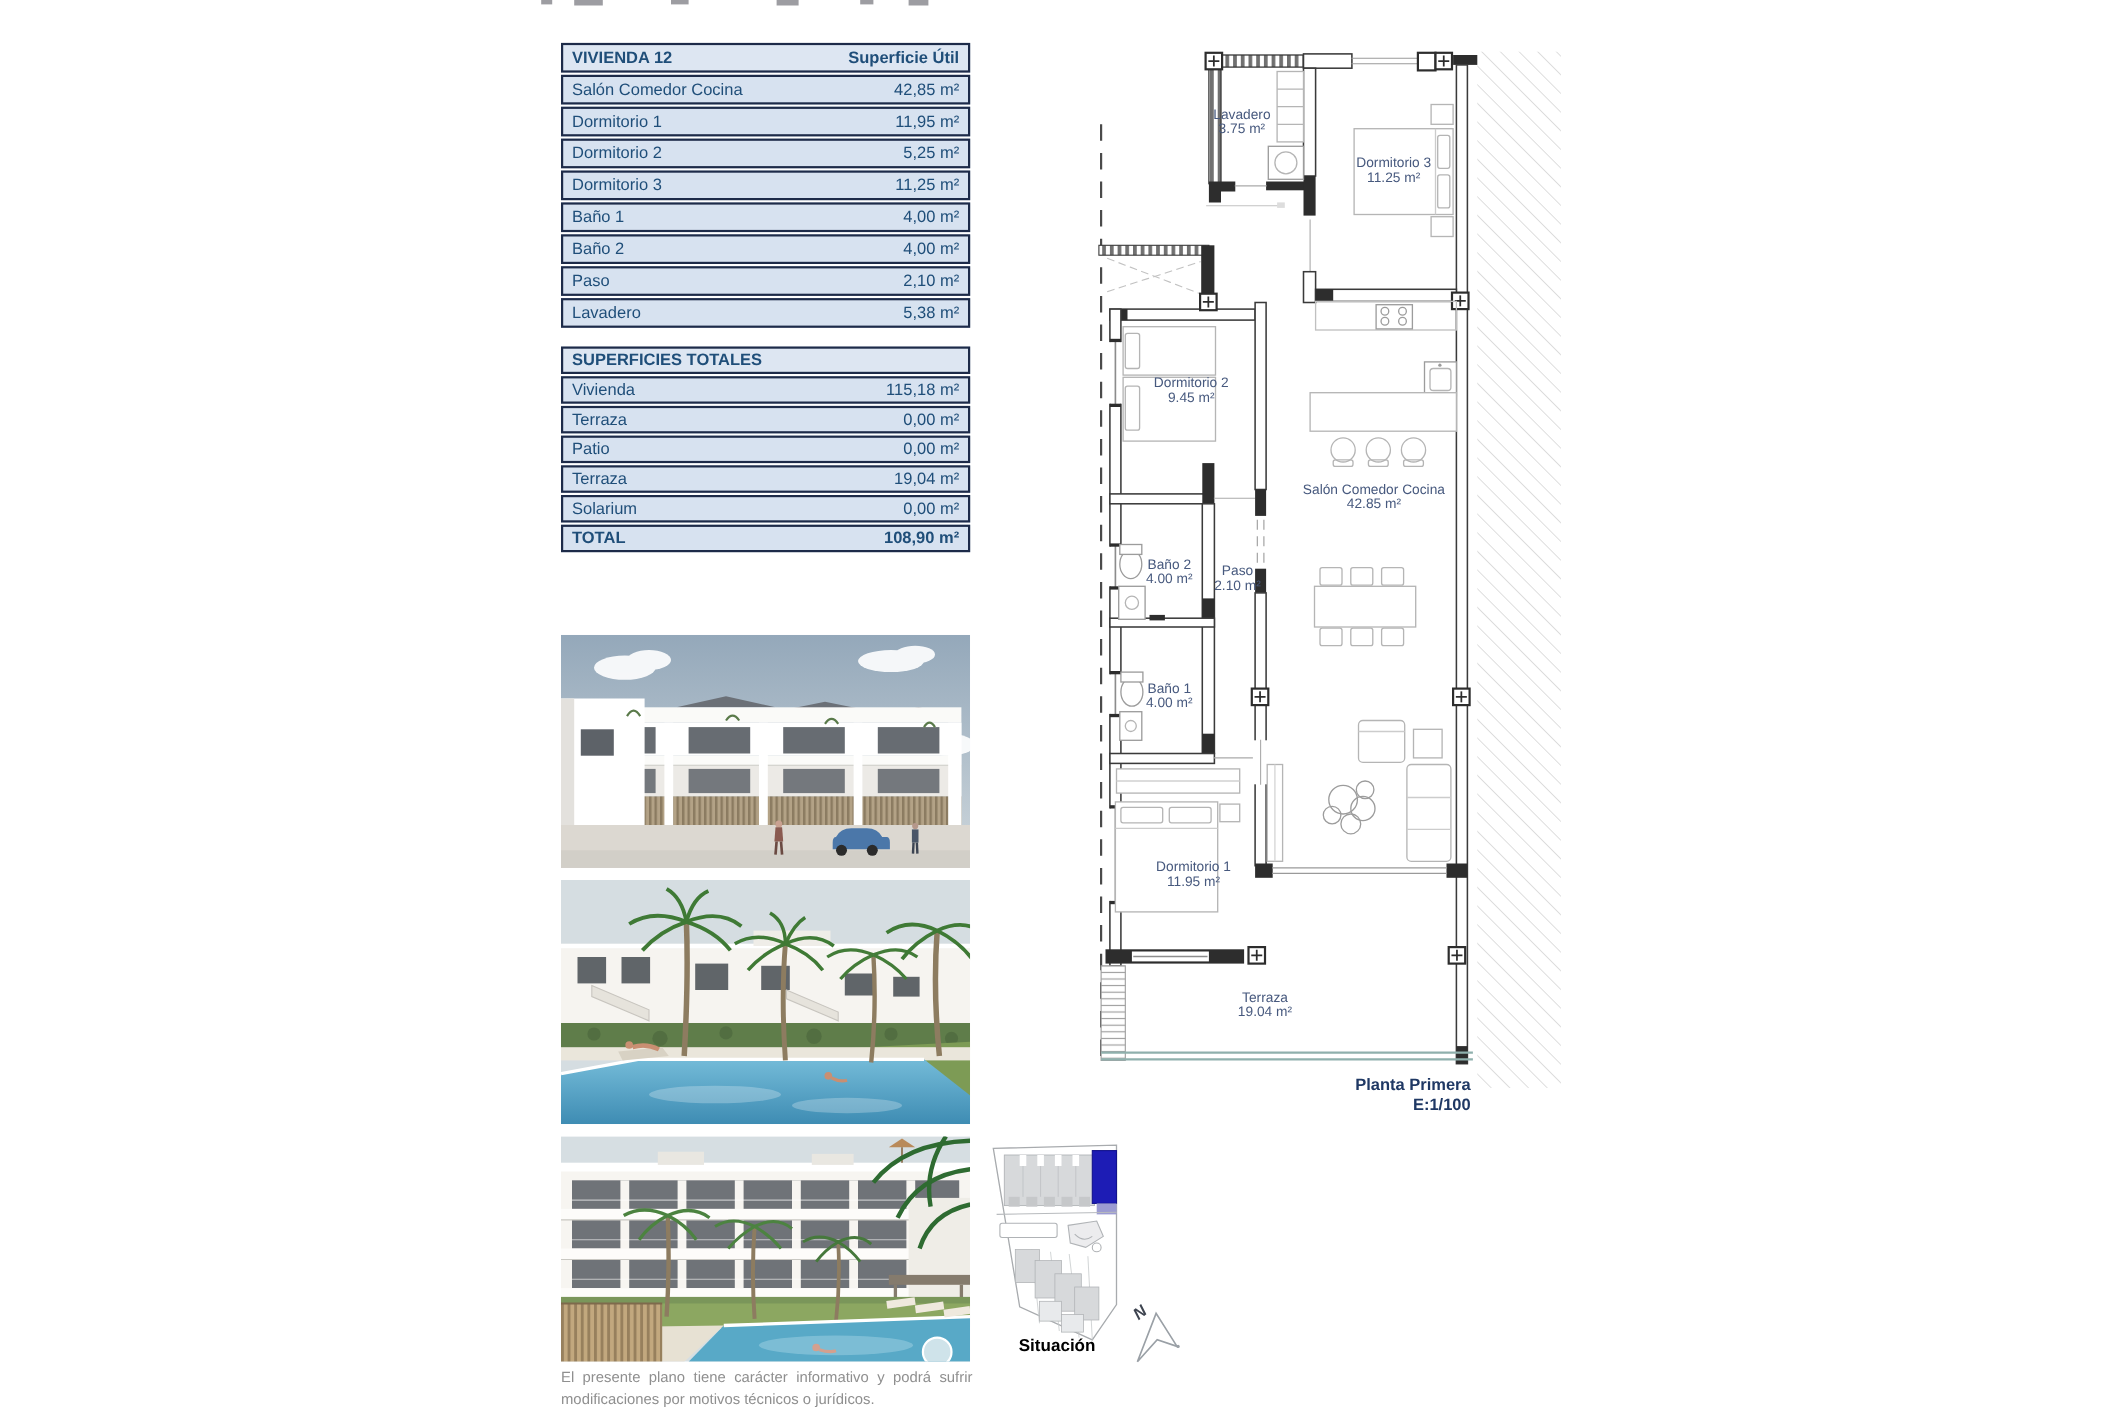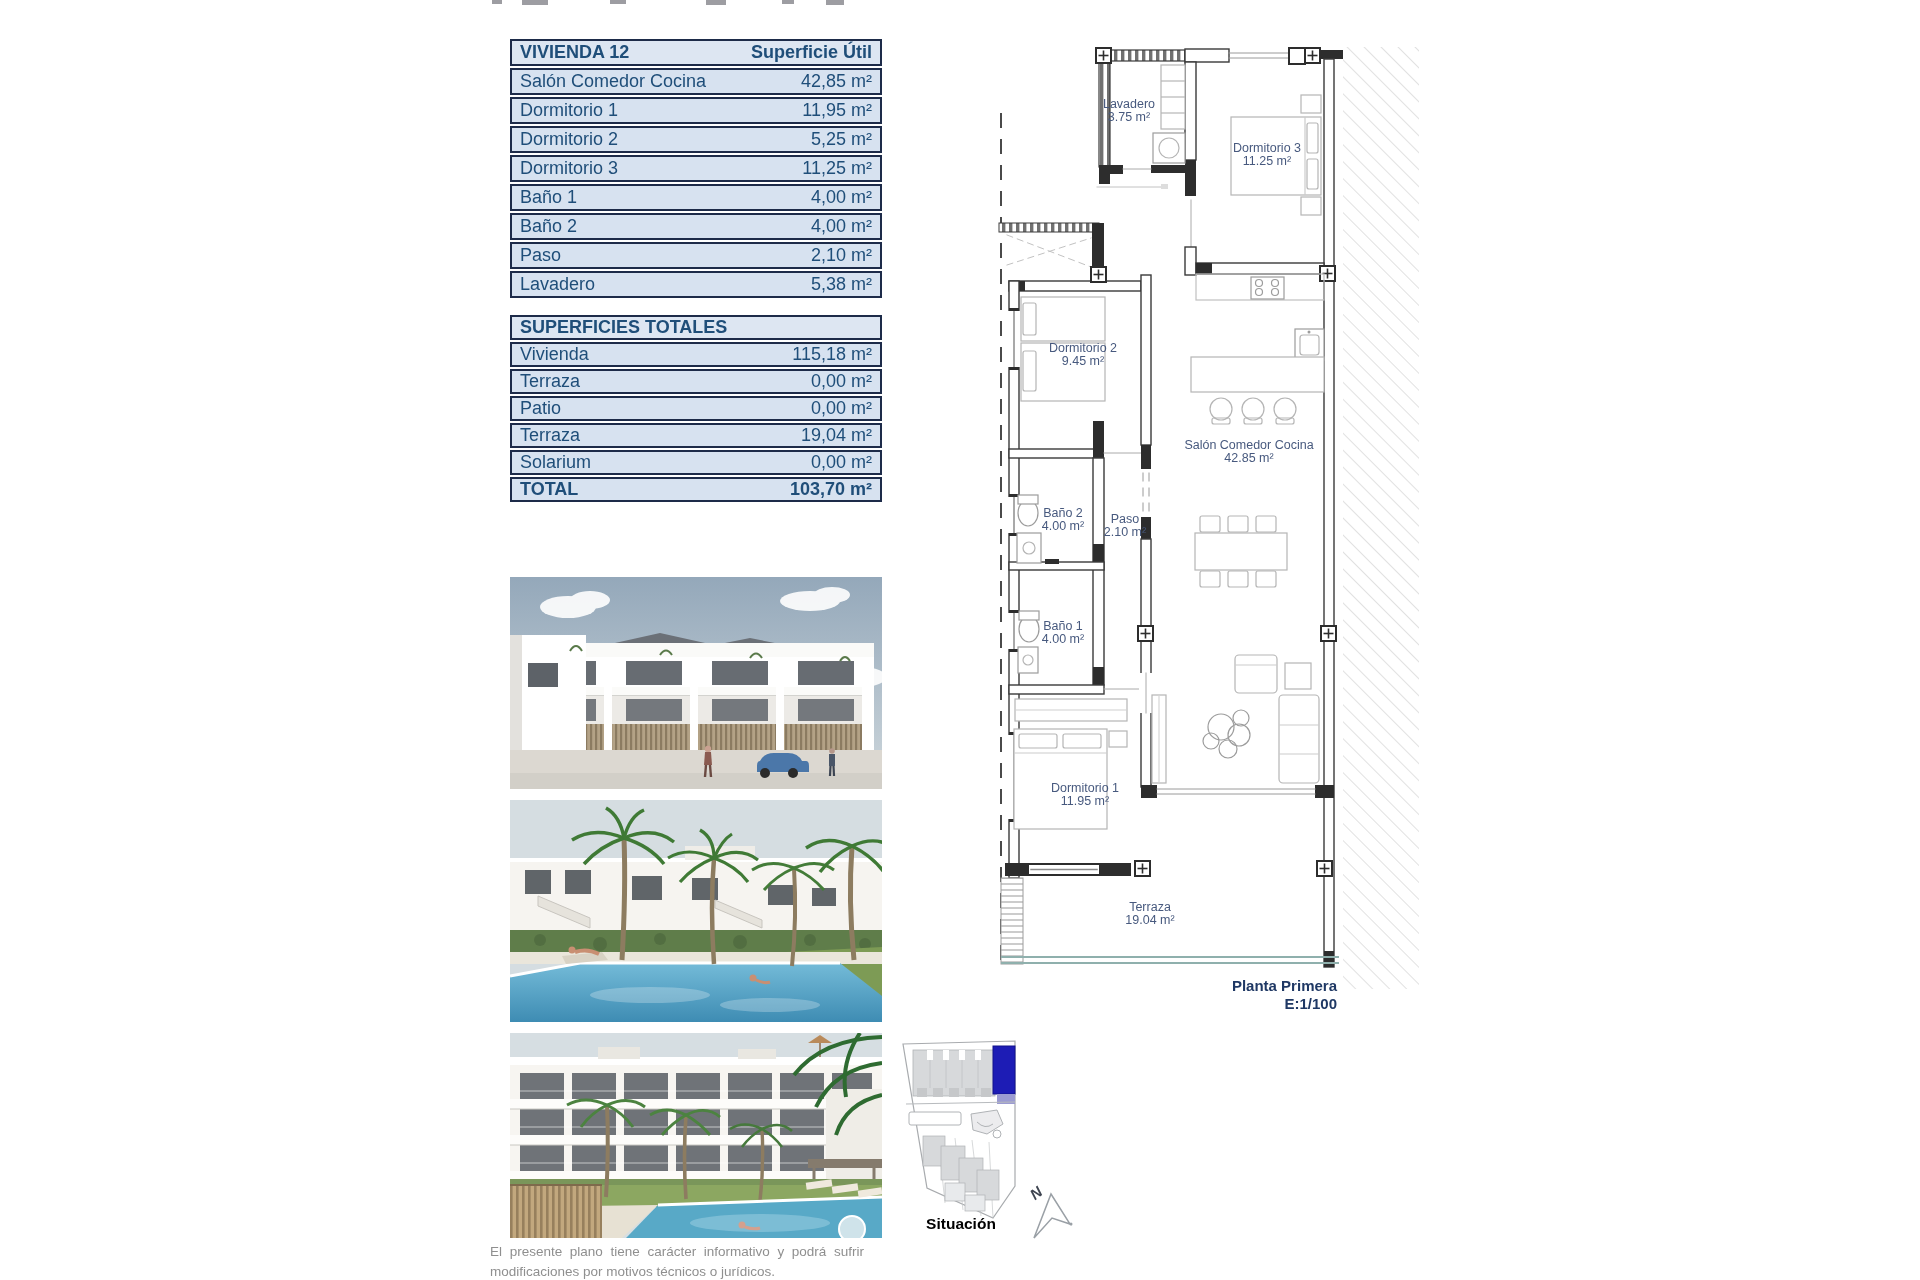--- a/index.html
+++ b/index.html
@@ -4,31 +4,31 @@
 <style>
   html,body{margin:0;padding:0;background:#ffffff;}
   .page{position:relative;width:1920px;height:1280px;background:#ffffff;overflow:hidden;
         font-family:"Liberation Sans",sans-serif;}
   
   .panel{position:absolute;width:372px;}
   .t1{left:510px;top:39px;}
   .t2{left:510px;top:315px;}
   .trow{display:flex;justify-content:space-between;align-items:center;box-sizing:border-box;
         height:27px;padding:0 8px;background:#d7e2f0;border:2px solid #1d2b49;margin-bottom:2px;
-        color:#1f4e79;font-size:18px;white-space:nowrap;}
+        color:#1f4e79;font-size:15px;white-space:nowrap;}
   .t2 .trow{height:25px;text-align:center;}
   .thead span,.bold{font-weight:bold;}
   .thead{background:#dde6f2;}
   
   .render{position:absolute;left:510px;width:372px;overflow:hidden;}
   .r1{top:577px;height:212px;}
   .r2{top:800px;height:222px;}
   .r3{top:1033px;height:205px;}
   
-  .disc{position:absolute;left:490px;top:1242px;width:374px;color:#8f8f8f;
+  .disc{position:absolute;left:510px;top:1242px;width:374px;color:#8f8f8f;
         font-size:13.5px;line-height:1.45;}
   .disc .l1{text-align:justify;text-align-last:justify;}
   
   .plan{position:absolute;left:995px;top:35px;}
   .plan text{font-family:"Liberation Sans",sans-serif;}
   .rlabel{fill:#47597e;font-size:12.5px;}
   .caption{fill:#1f3864;font-size:15px;font-weight:bold;}
   
   .sitemap{position:absolute;left:893px;top:1038px;}
   .sitelabel{position:absolute;left:898px;top:1215px;width:126px;text-align:center;
@@ -107,21 +107,21 @@
     <div class="trow">
         <span>Terraza</span>
         <span>19,04 m²</span>
       </div>
     <div class="trow">
         <span>Solarium</span>
         <span>0,00 m²</span>
       </div>
     <div class="trow">
         <span class="bold">TOTAL</span>
-        <span class="bold">103,70 m²</span>
+        <span class="bold">108,90 m²</span>
       </div>
   </div>
 
   <div class="render r1">
     <svg width="372" height="212" viewBox="0 0 372 212">
       <defs>
         <linearGradient id="sky1" x1="0" y1="0" x2="0" y2="1">
           <stop offset="0" stop-color="#94a8ba"></stop>
             <stop offset="1" stop-color="#ced7dc"></stop>
         </linearGradient>

